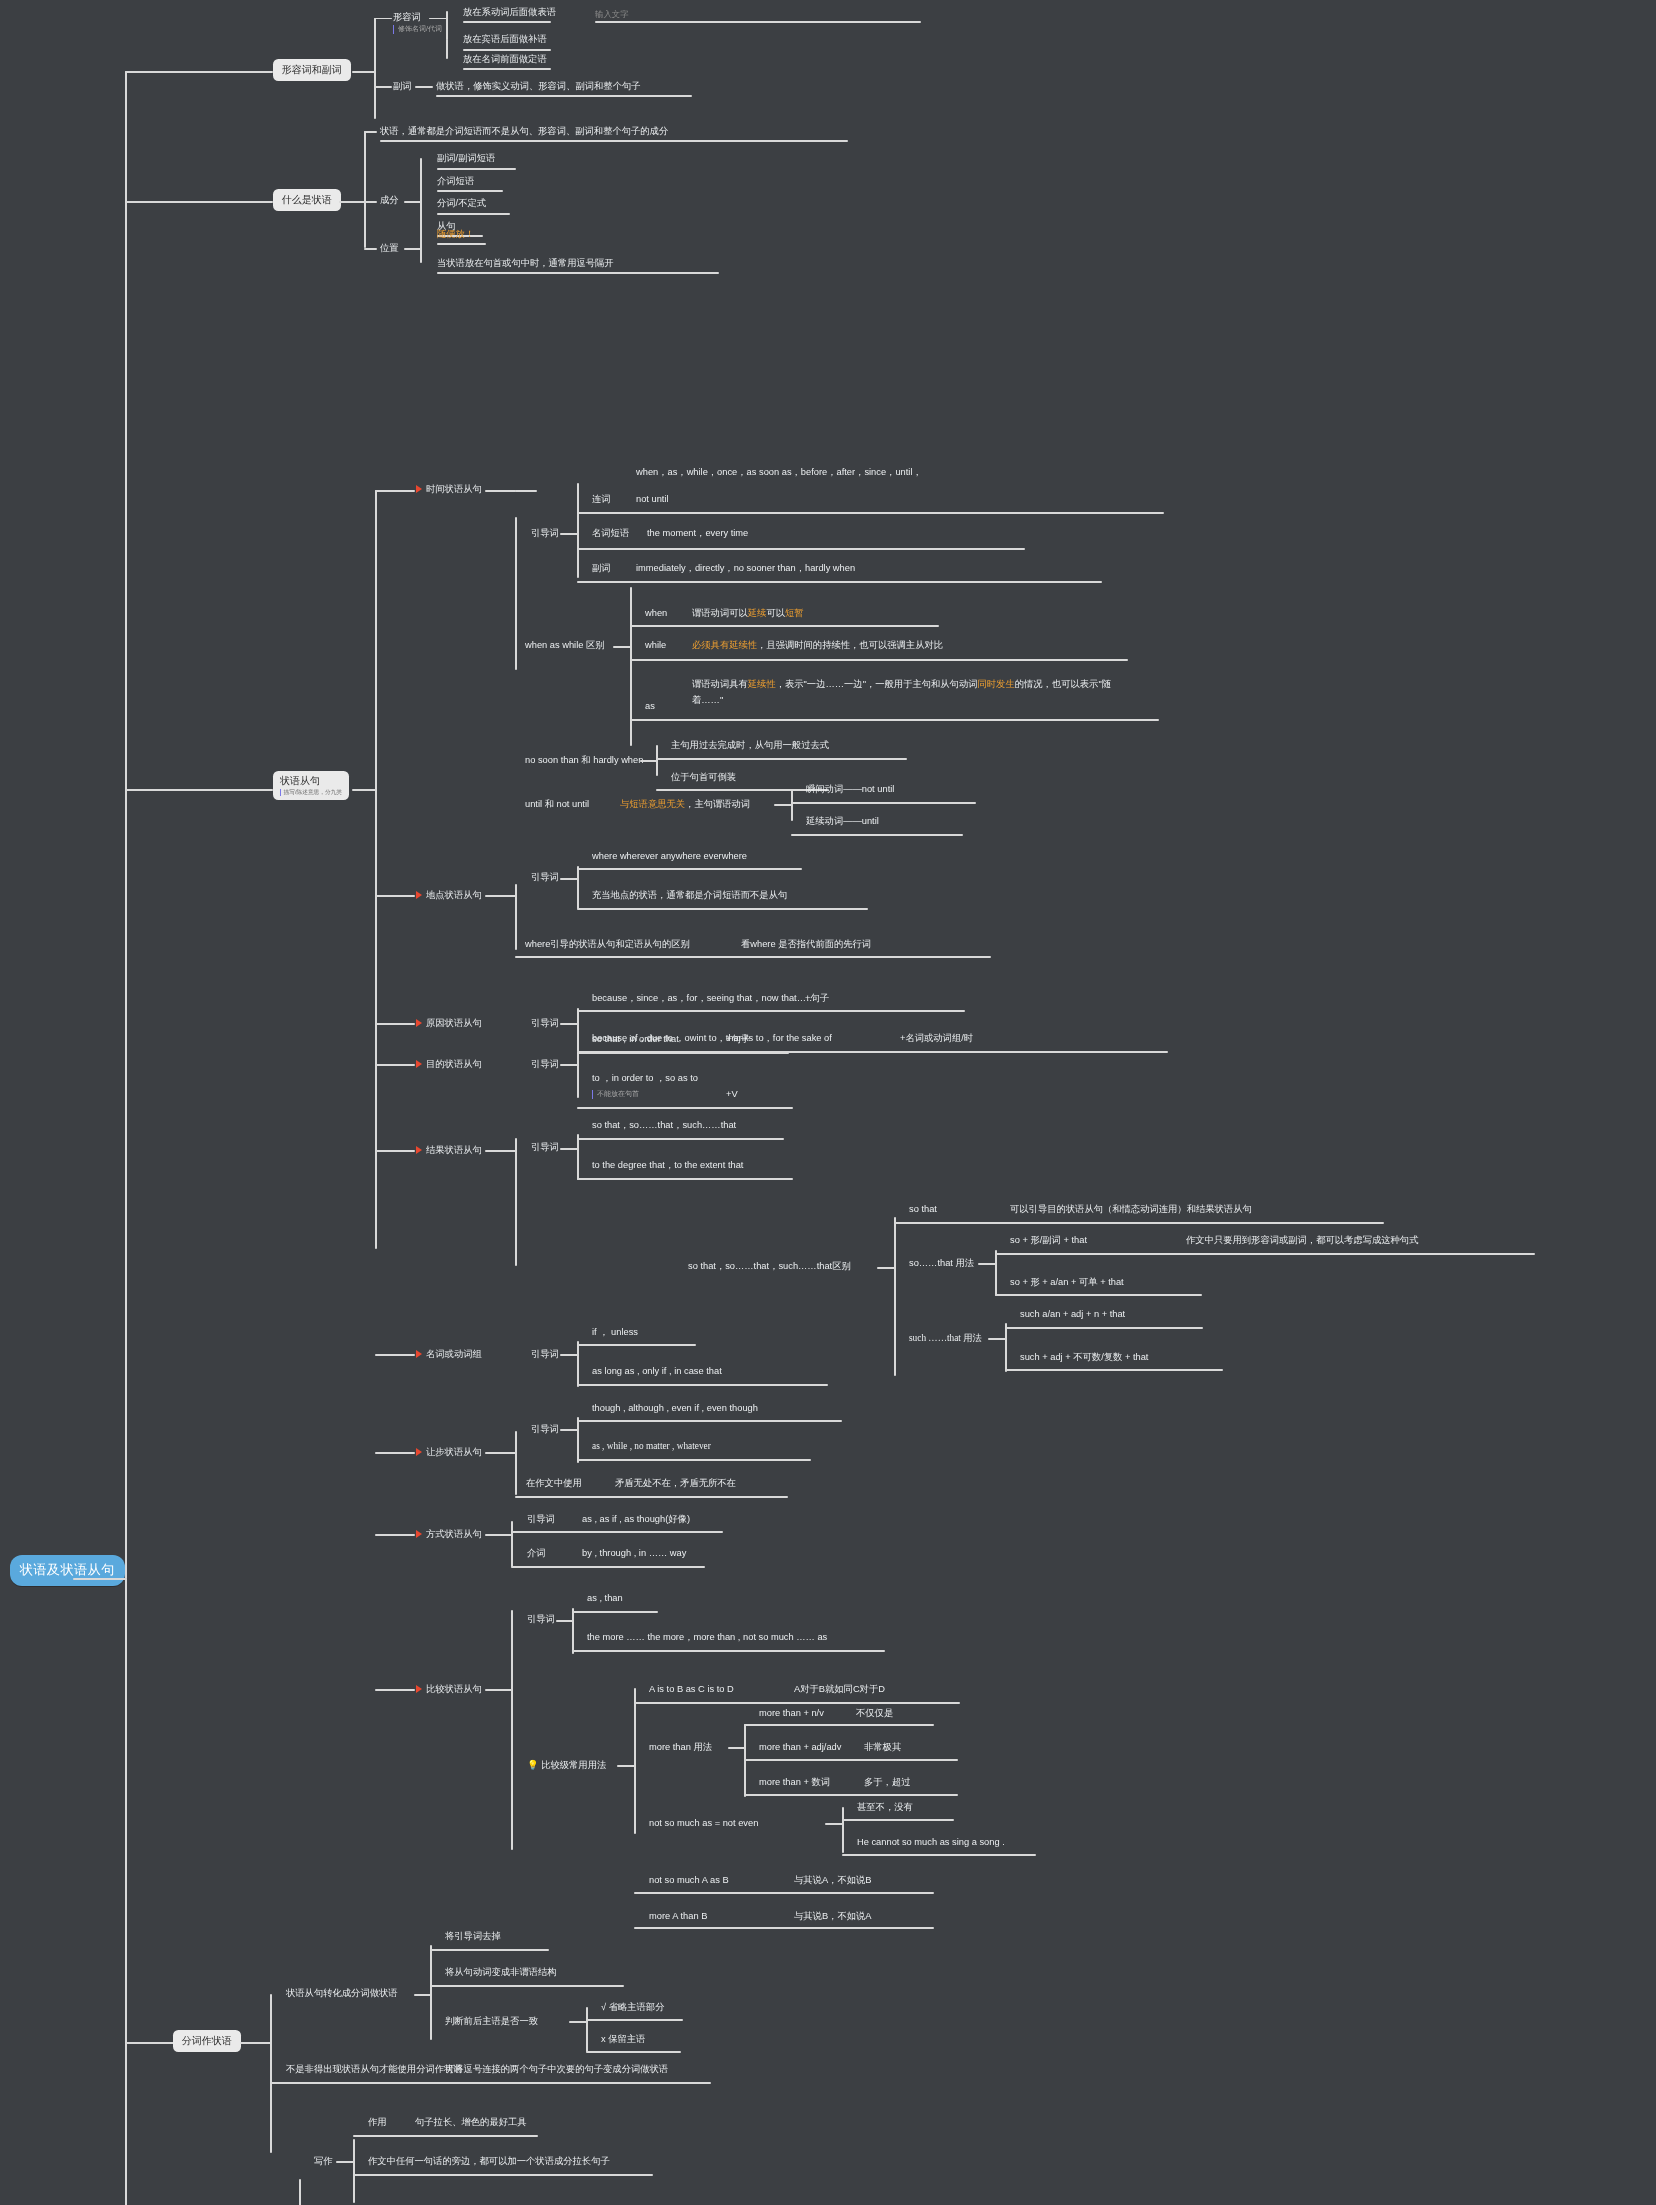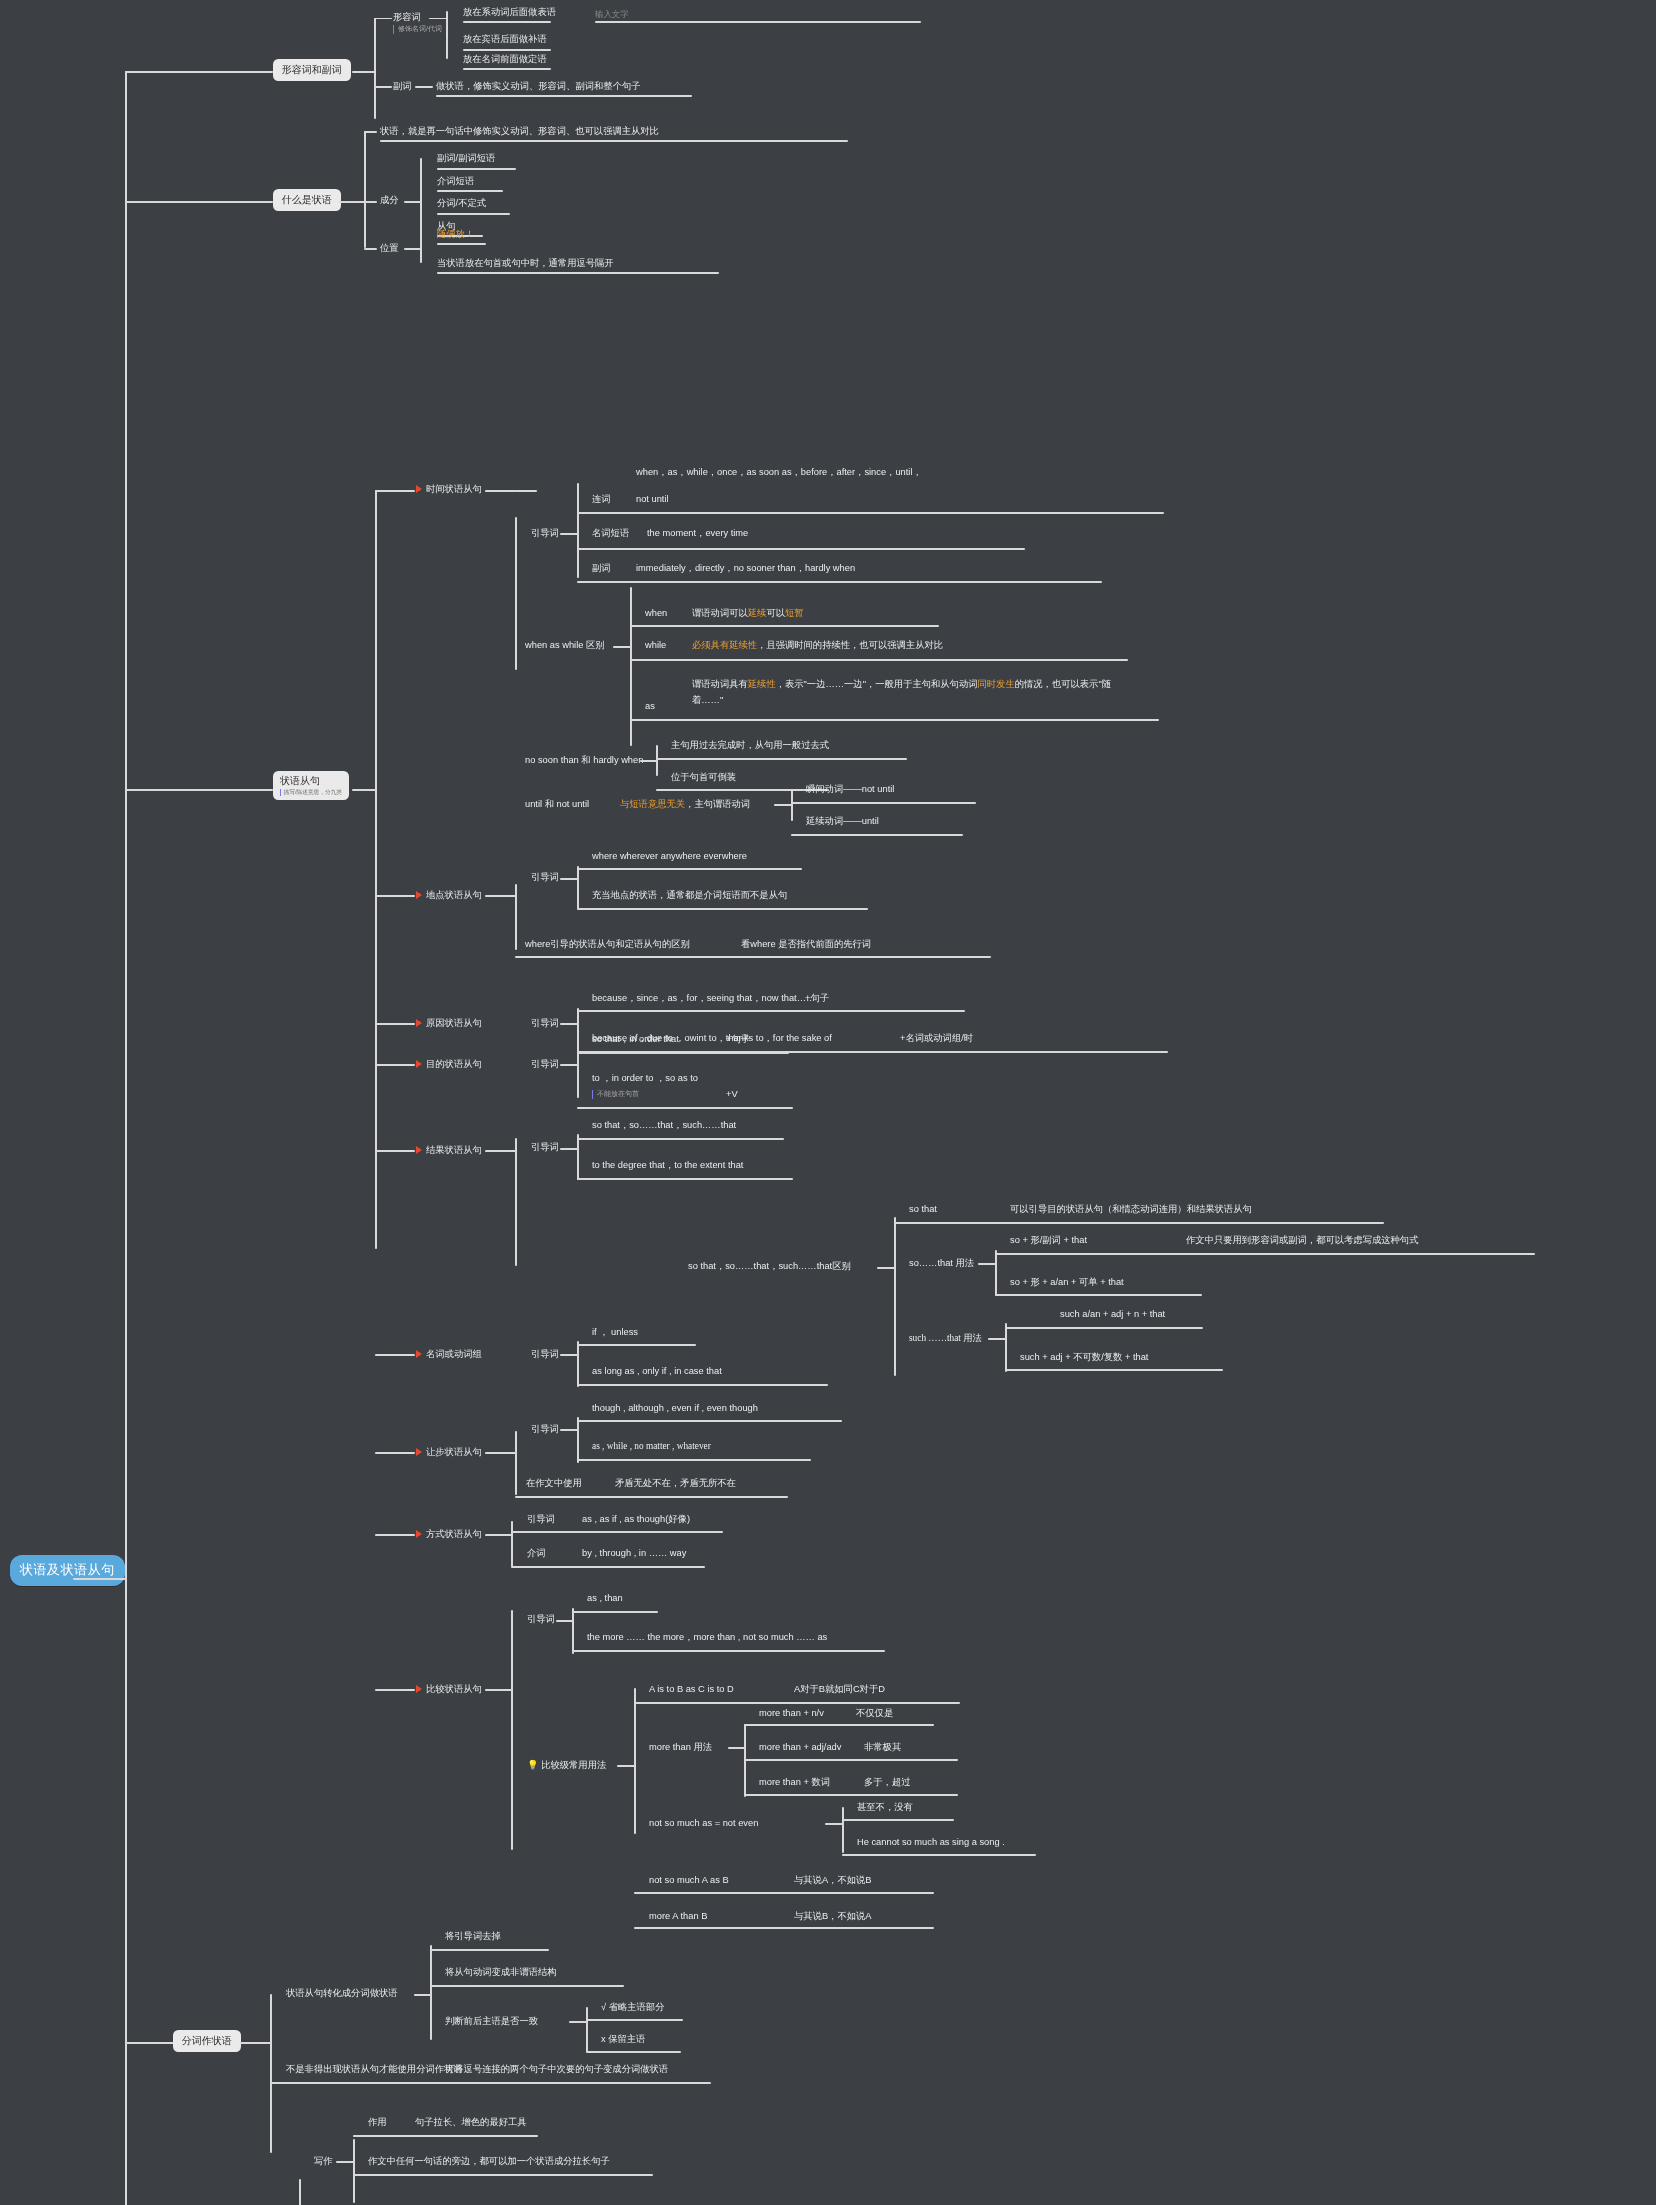--- a/index.html
+++ b/index.html
@@ -74,21 +74,21 @@
 <div class="h" style="left:415px;top:86px;width:17.6px;"></div>
 <div class="n lbl" style="left:436px;top:81px;">做状语，修饰实义动词、形容词、副词和整个句子</div>
 <div class="u" style="left:436px;top:95px;width:256px;"></div>
 
 <div class="h" style="left:125px;top:201px;width:148px;"></div>
 <div class="n main" style="left:273px;top:189px;">什么是状语</div>
 <div class="h" style="left:339px;top:201px;width:26.5px;"></div>
 <div class="v" style="left:364px;top:131px;height:117px;"></div>
 
 <div class="h" style="left:364px;top:131px;width:13.2px;"></div>
-<div class="n lbl" style="left:380px;top:126px;">状语，就是再一句话中修饰实义动词、形容词、也可以强调主从对比</div>
+<div class="n lbl" style="left:380px;top:126px;">状语，通常都是介词短语而不是从句、形容词、副词和整个句子的成分</div>
 <div class="u" style="left:380px;top:140px;width:468px;"></div>
 
 <div class="h" style="left:364px;top:201px;width:13.2px;"></div>
 <div class="n lbl" style="left:380px;top:195px;">成分</div>
 <div class="h" style="left:404px;top:201px;width:17.6px;"></div>
 <div class="v" style="left:420px;top:158px;height:84px;"></div>
 <div class="n lbl" style="left:437px;top:153px;">副词/副词短语</div>
 <div class="u" style="left:437px;top:168px;width:79px;"></div>
 <div class="n lbl" style="left:437px;top:176px;">介词短语</div>
 <div class="u" style="left:437px;top:190px;width:66px;"></div>
@@ -247,21 +247,21 @@
 <div class="v" style="left:995px;top:1250px;height:46px;"></div>
 <div class="n lbl" style="left:1010px;top:1235px;">so + 形/副词 + that</div>
 <div class="n lbl" style="left:1186px;top:1235px;">作文中只要用到形容词或副词，都可以考虑写成这种句式</div>
 <div class="u" style="left:995px;top:1253px;width:540px;"></div>
 <div class="n lbl" style="left:1010px;top:1277px;">so + 形 + a/an + 可单 + that</div>
 <div class="u" style="left:995px;top:1294px;width:207px;"></div>
 
 <div class="n lbl" style="left:909px;top:1333px;font-family:Liberation Serif, serif;">such ……that 用法</div>
 <div class="h" style="left:988px;top:1338px;width:17.6px;"></div>
 <div class="v" style="left:1005px;top:1323px;height:49px;"></div>
-<div class="n lbl" style="left:1060px;top:1309px;">such a/an + adj + n + that</div>
+<div class="n lbl" style="left:1020px;top:1309px;">such a/an + adj + n + that</div>
 <div class="u" style="left:1005px;top:1327px;width:198px;"></div>
 <div class="n lbl" style="left:1020px;top:1352px;">such  + adj + 不可数/复数 + that</div>
 <div class="u" style="left:1005px;top:1369px;width:218px;"></div>
 
 <div class="h" style="left:375px;top:1354px;width:40px;"></div>
 <div class="n lbl" style="left:416px;top:1349px;">
   <span class="arrow"></span><span>名词或动词组</span>
 </div>
 <div class="n lbl" style="left:531px;top:1349px;">引导词</div>
 <div class="h" style="left:560px;top:1354px;width:17.6px;"></div>

